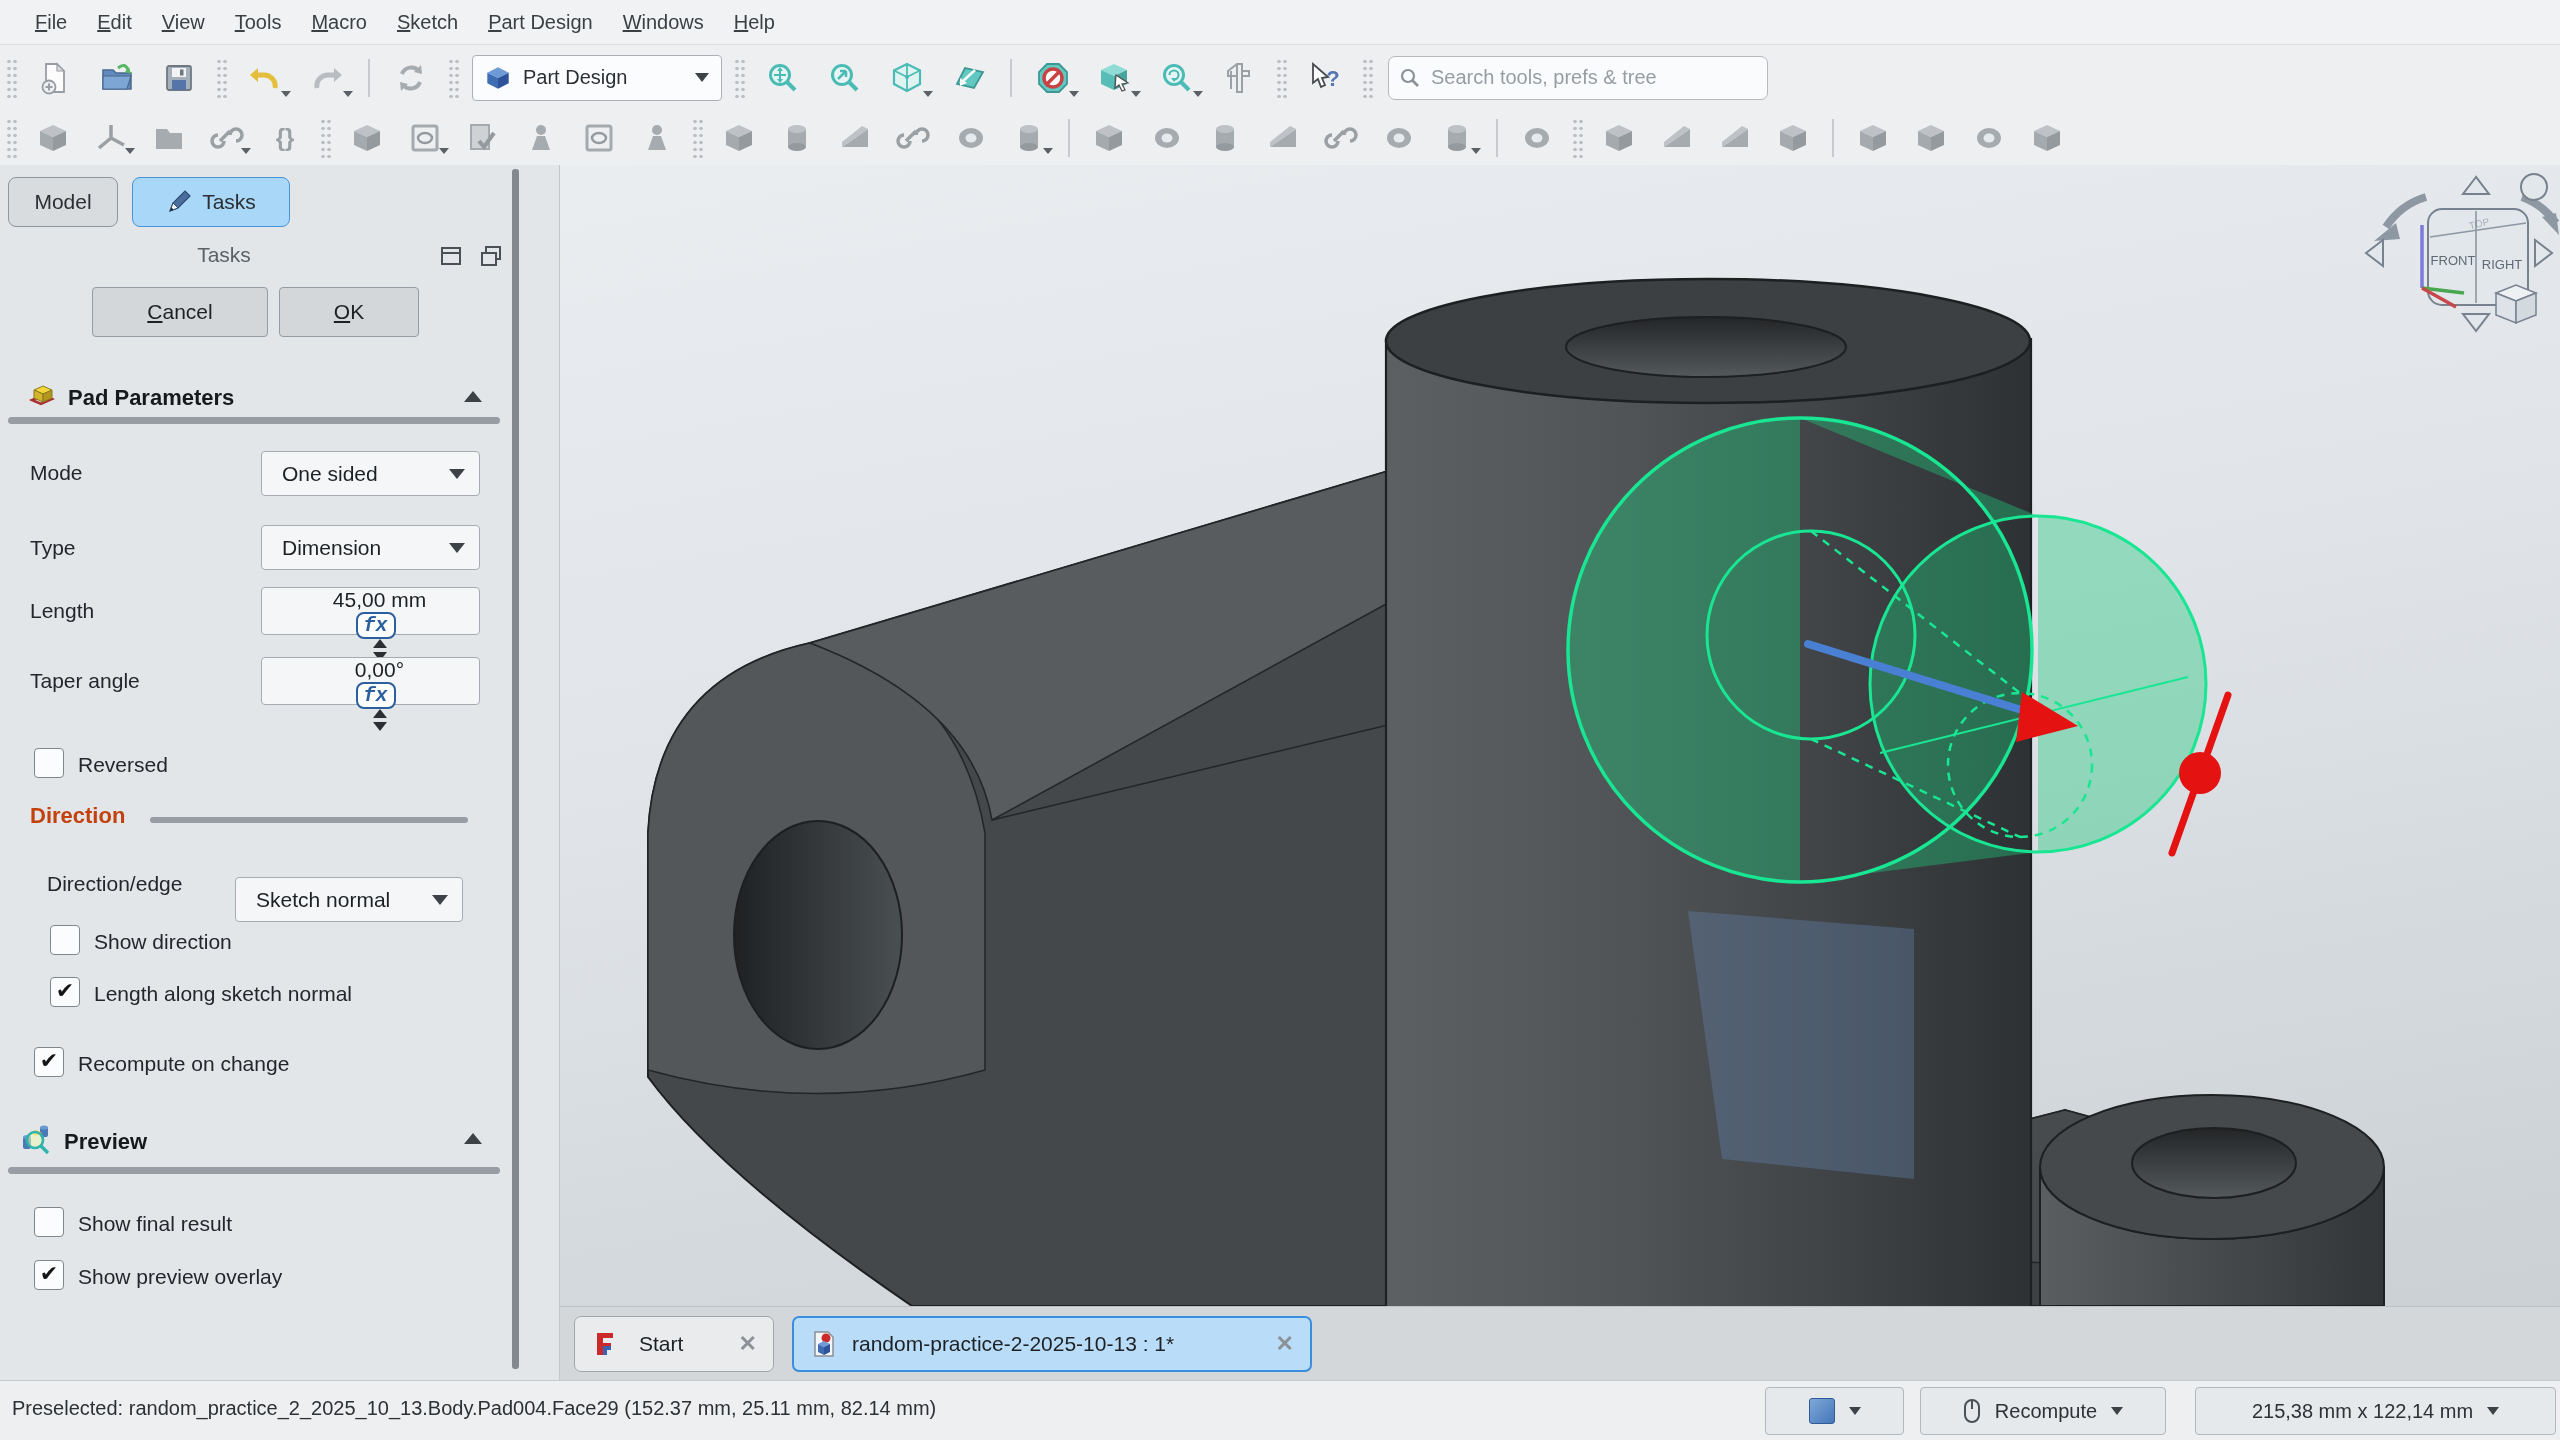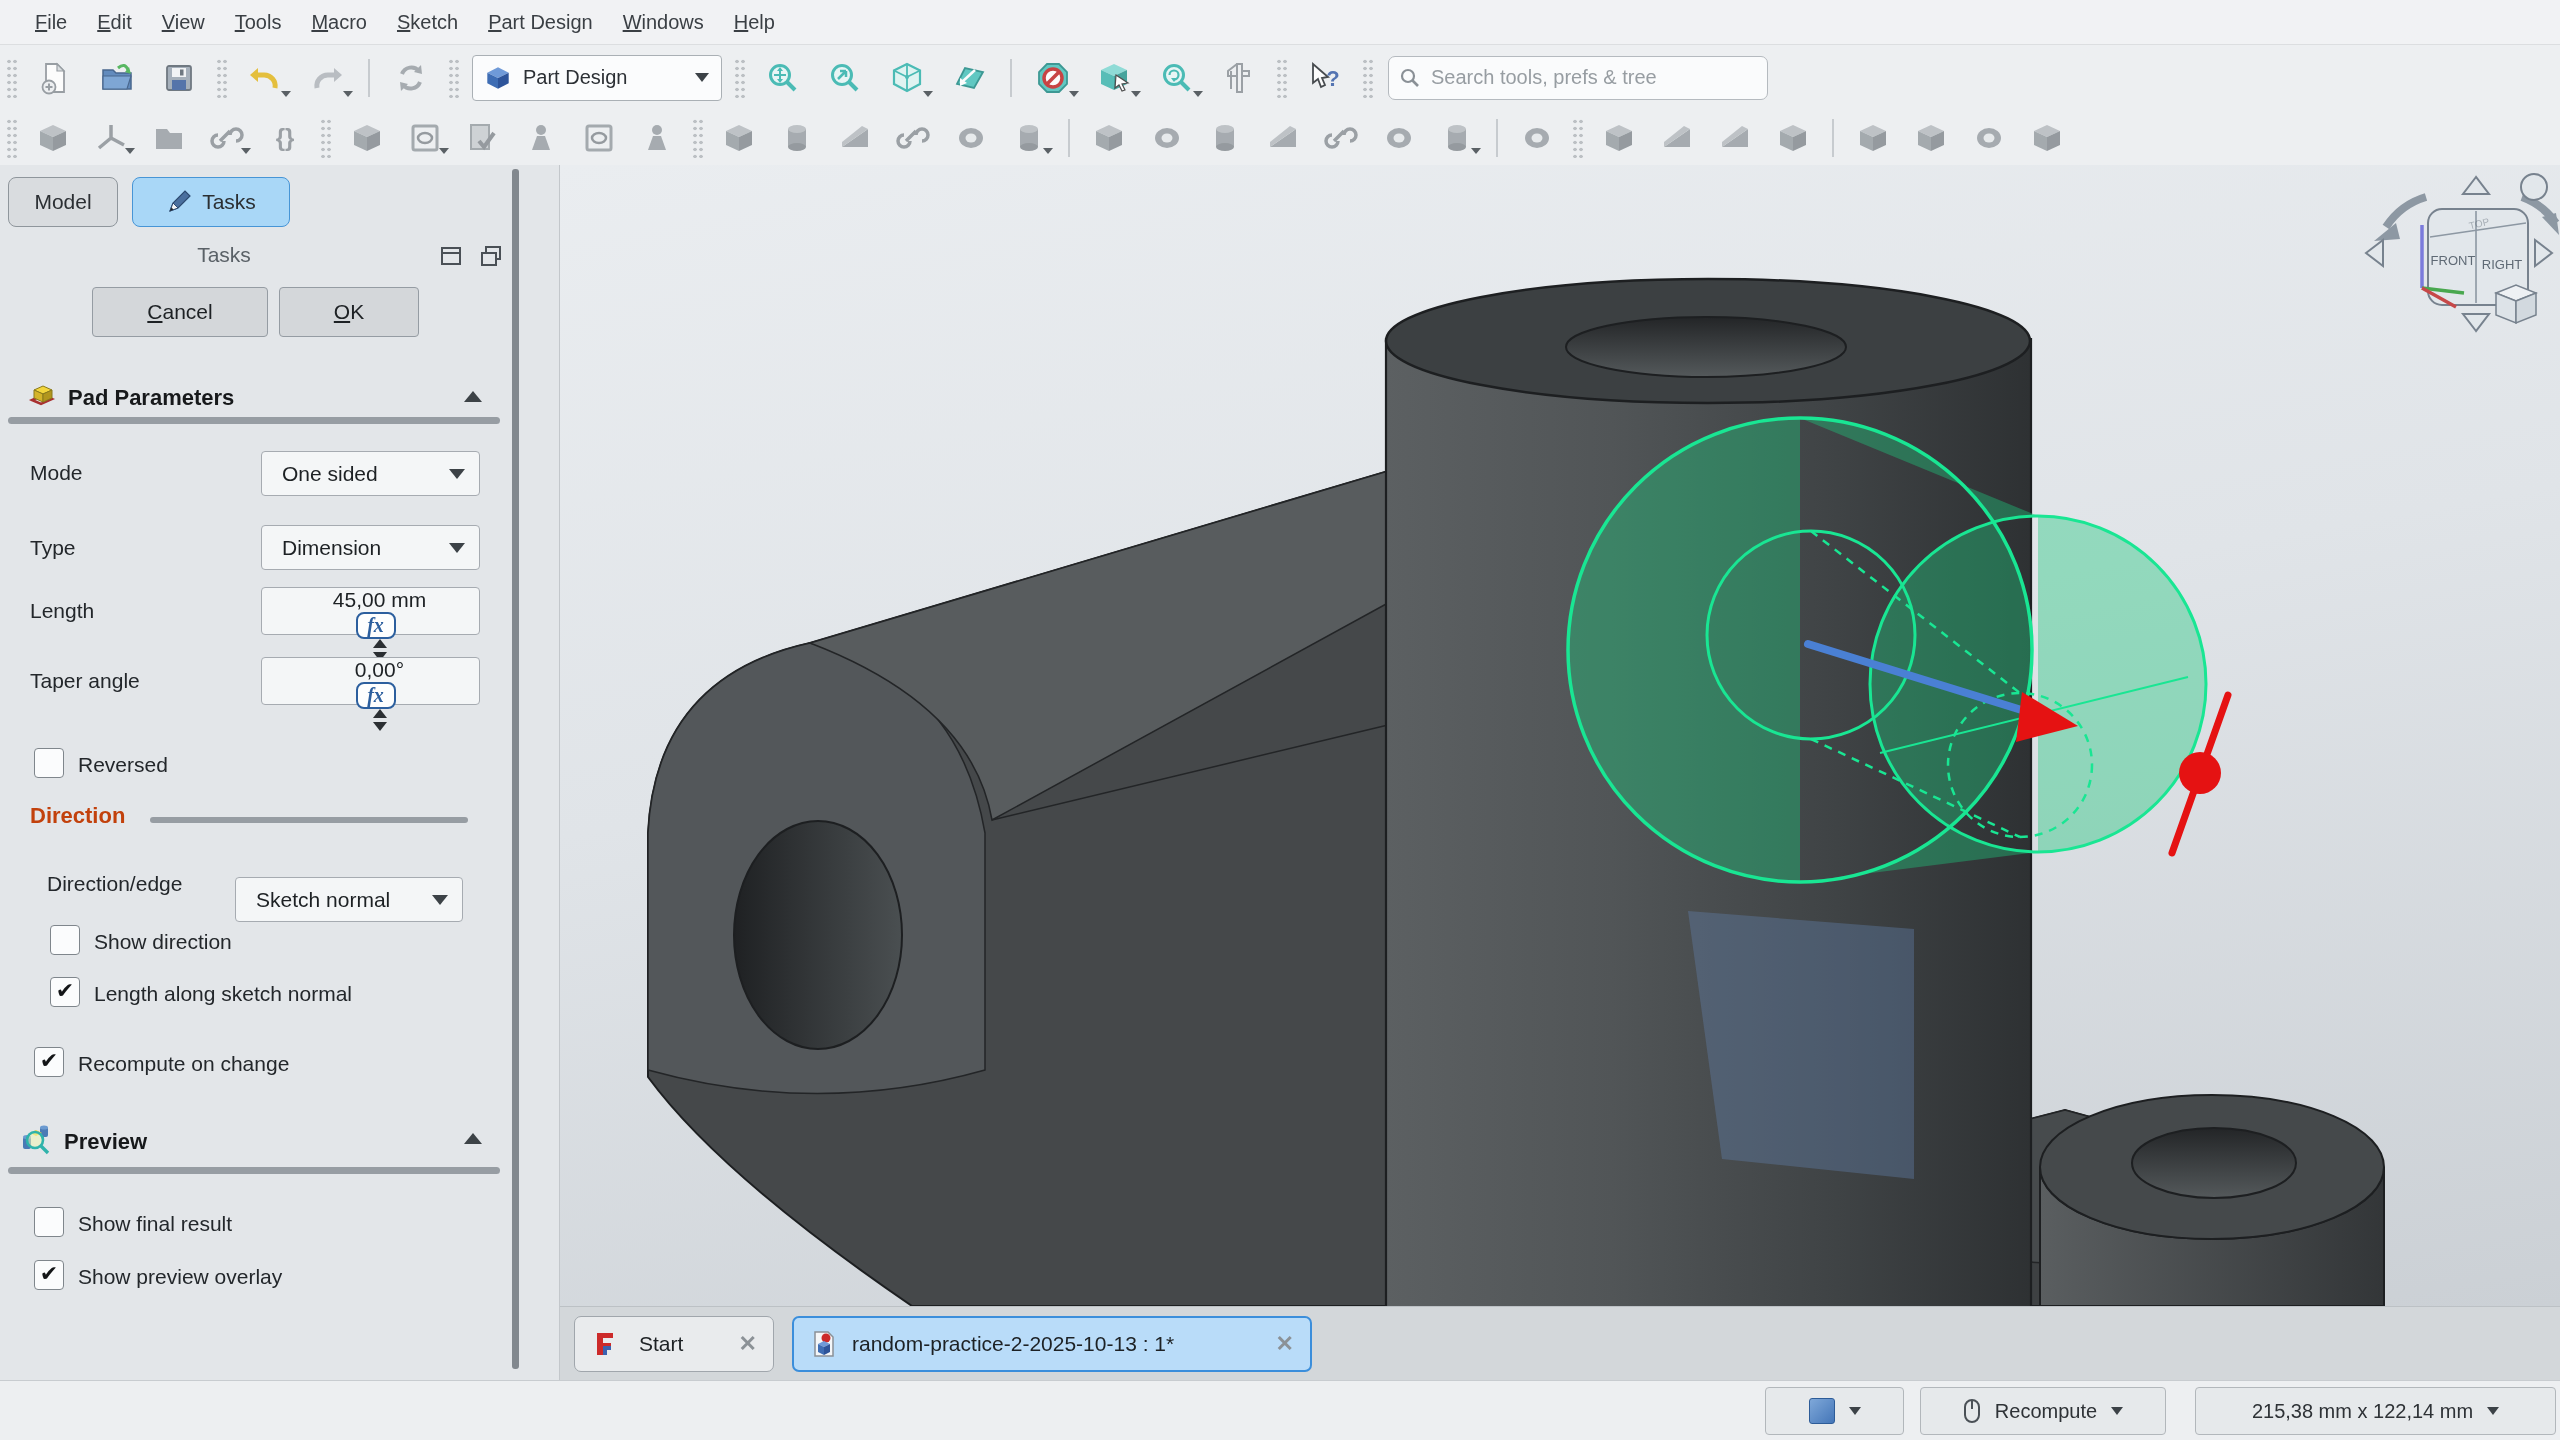--- a/index.html
+++ b/index.html
@@ -40,21 +40,21 @@
   .sec-head{position:absolute;left:26px;display:flex;align-items:flex-end;gap:12px;}
   .sec-head .t{font-size:22px;font-weight:bold;color:#17191b;}
   .col-arrow{position:absolute;left:464px;width:0;height:0;border-left:9px solid transparent;border-right:9px solid transparent;border-bottom:11px solid #3c4246;}
   .thick-line{position:absolute;left:8px;width:492px;height:7px;border-radius:3.5px;background:#979da3;}
   .f-label{position:absolute;left:30px;font-size:21px;color:#23272b;}
   .combo{position:absolute;display:flex;align-items:center;background:#f4f6f7;border:1.2px solid #a6abb1;border-radius:4px;box-sizing:border-box;padding:0 14px 0 20px;}
   .combo .cv{flex:1;font-size:21px;color:#1d2124;}
   .combo .caret{border-left-width:8px;border-right-width:8px;border-top-width:10px;}
   .spin{position:absolute;display:flex;align-items:center;background:#f4f6f7;border:1.2px solid #a6abb1;border-radius:4px;box-sizing:border-box;padding:0 8px 12px 26px;flex-direction:column;}
   .spin .sv{flex:1;font-size:21px;color:#1d2124;}
-  .fx{width:36px;height:34px;border:2px solid #2c5f9e;border-radius:8px;background:#fdfefe;color:#2c5f9e;font-family:Liberation Serif, serif;font-style:italic;font-weight:bold;font-size:20px;display:flex;align-items:center;justify-content:center;margin-right:8px;}
+  .fx{width:36px;height:34px;border:2px solid #2c5f9e;border-radius:8px;background:#fdfefe;color:#2c5f9e;font-family:Liberation Mono, monospace;font-style:italic;font-weight:bold;font-size:20px;display:flex;align-items:center;justify-content:center;margin-right:8px;}
   .updown{display:flex;flex-direction:column;gap:4px;align-items:center;}
   .updown .u{width:0;height:0;border-left:7px solid transparent;border-right:7px solid transparent;border-bottom:9px solid #2b2f33;}
   .updown .d{width:0;height:0;border-left:7px solid transparent;border-right:7px solid transparent;border-top:9px solid #2b2f33;}
   .cb{position:absolute;width:30px;height:30px;background:#fbfcfd;border:1.5px solid #7f868c;border-radius:4px;box-sizing:border-box;font-size:22px;line-height:26px;text-align:center;color:#131517;font-family:"DejaVu Sans",sans-serif;}
   .cb-label{position:absolute;font-size:21px;color:#23272b;}
   #dir-line{position:absolute;left:150px;top:652px;width:318px;height:6px;border-radius:3px;background:#979da3;}
   #dir-title{position:absolute;left:30px;top:638px;font-size:22px;font-weight:bold;color:#c2410c;}
   #panel-scroll{position:absolute;left:512px;top:4px;width:7px;height:1200px;border-radius:3px;background:#82888e;}
 
   
@@ -672,20 +672,21 @@
       <polygon points="8,14 14,11 20,14 14,17" fill="#6f9ad8"></polygon>
       <polygon points="8,14 14,17 14,25 8,22" fill="#3e6db4"></polygon>
       <polygon points="20,14 14,17 14,25 20,22" fill="#2d549a"></polygon>
     </svg>
     <span class="lbl">random-practice-2-2025-10-13 : 1*</span>
     <span class="tab-x">✕</span>
   </div>
 </div>
 
 <div id="statusbar">
+  <div id="status-msg">Preselected: random_practice_2_2025_10_13.Body.Pad004.Face29 (152.37 mm, 25.11 mm, 82.14 mm)</div>
   <div class="sbtn" id="sbtn-style">
     <span class="bluesq"></span>
     <span class="caret"></span>
   </div>
   <div class="sbtn" id="sbtn-nav">
     <svg width="18" height="26" viewBox="0 0 18 26">
       <rect x="2" y="2" width="14" height="22" rx="7" fill="none" stroke="#4a5056" stroke-width="2"></rect>
       <path d="M9 2 v9" stroke="#4a5056" stroke-width="2"></path>
     </svg>
     <span>Recompute</span>

